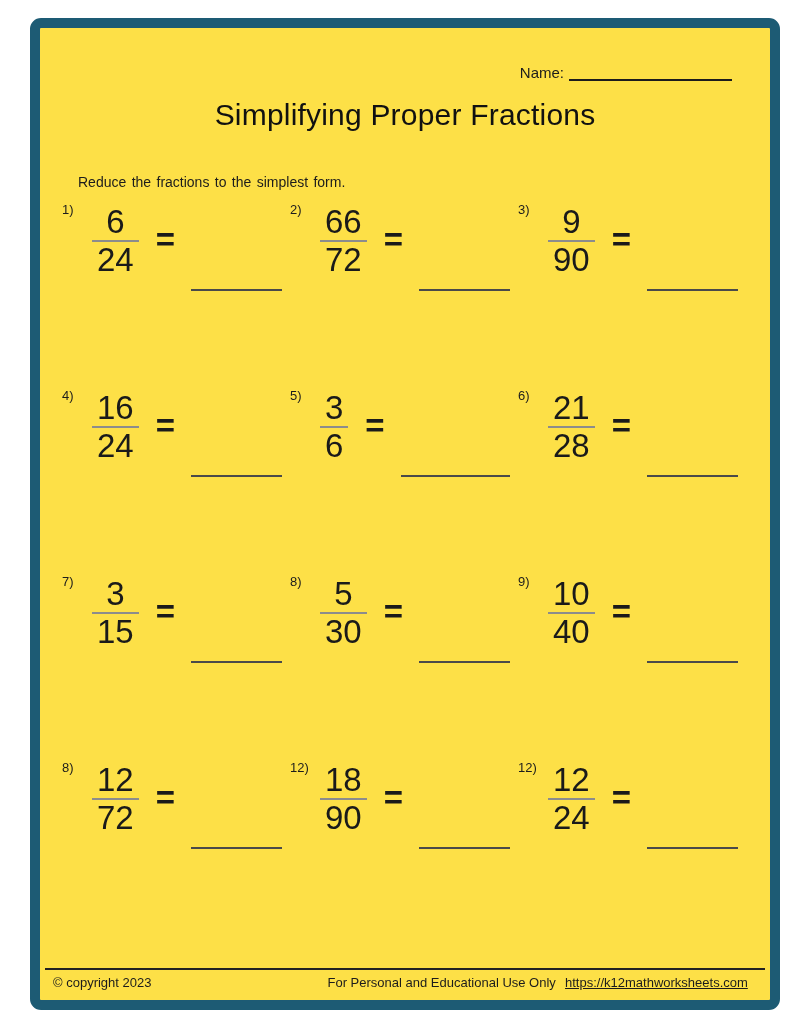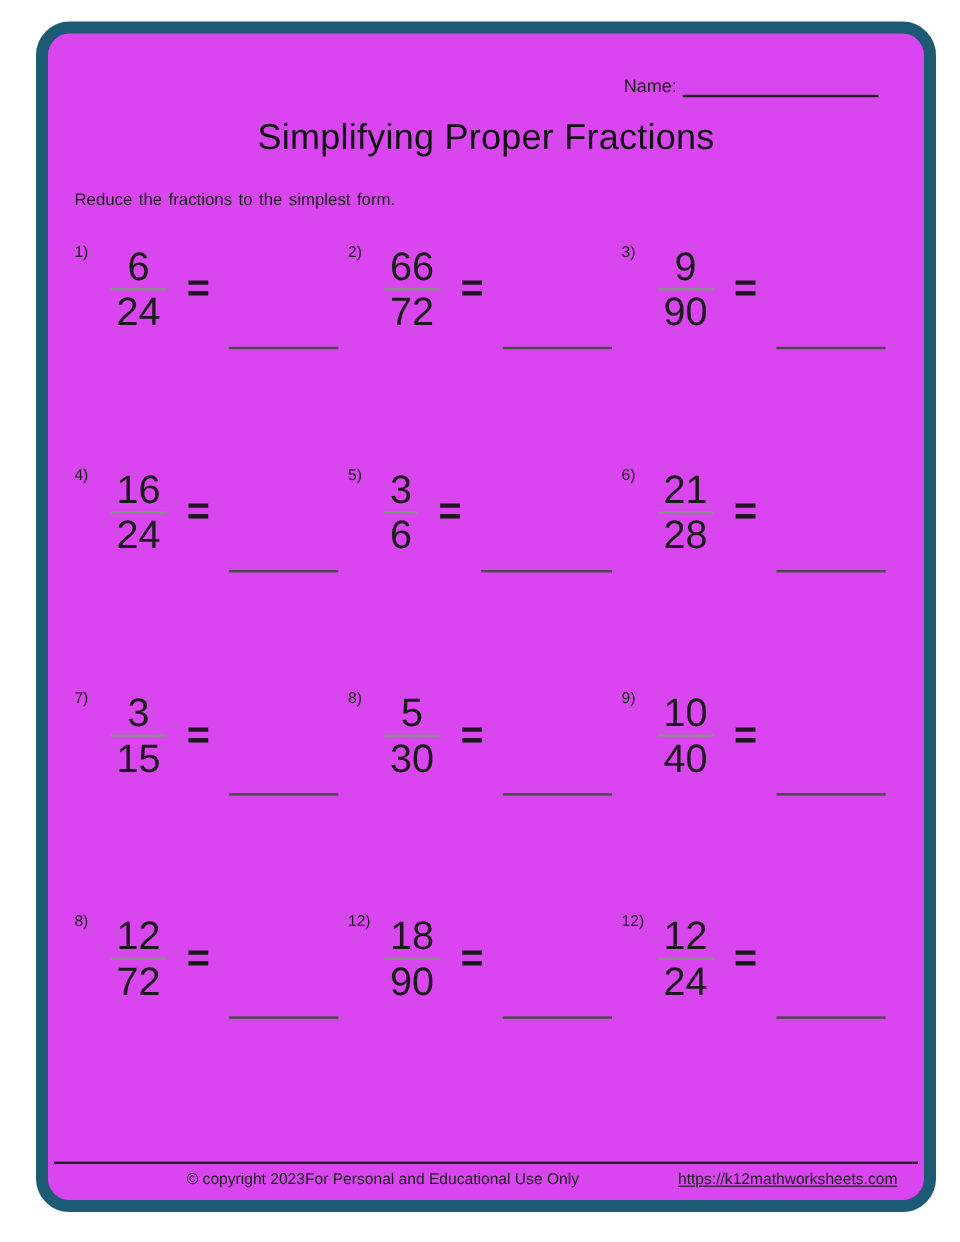--- a/index.html
+++ b/index.html
@@ -13,23 +13,23 @@
     position: relative;
     overflow: hidden;
   }
 
   .sheet {
     position: absolute;
     left: 30px;
     top: 18px;
     width: 730px;
     height: 972px;
-    background: #d946ef;
+    background: #fde047;
     border: 10px solid #1d5b74;
-    border-radius: 28px;
+    border-radius: 11px;
   }
 
   
   .name-row {
     position: absolute;
     top: 36px;
     right: 38px;
     display: flex;
     align-items: flex-end;
     font-size: 15px;
@@ -55,21 +55,21 @@
     font-weight: normal;
     letter-spacing: 0.2px;
     color: #111111;
   }
 
   
   .instruction {
     position: absolute;
     top: 130px;
     left: 22px;
-    margin: 0;
+    margin: 16px;
     font-size: 14px;
     word-spacing: 1.5px;
     color: #1c1c1c;
   }
 
   
   .grid {
     position: absolute;
     top: 174px;
     left: 22px;
@@ -133,22 +133,22 @@
     left: 5px;
     right: 5px;
     bottom: 10px;
     border-top: 2px solid #222222;
     padding-top: 5px;
     display: flex;
     align-items: baseline;
     font-size: 13px;
     color: #1c1c1c;
   }
-  .footer .f-left  { flex: 1; text-align: right;  padding-left: 8px;  white-space: nowrap; }
-  .footer .f-mid   { flex: 1.5; text-align: left; white-space: nowrap; }
+  .footer .f-left  { flex: 1; text-align: left;  padding-left: 8px;  white-space: nowrap; }
+  .footer .f-mid   { flex: 1.5; text-align: right; white-space: nowrap; }
   .footer .f-right { flex: 1; text-align: center; padding-right: 8px; white-space: nowrap; text-decoration: underline; }
 </style>
 </head>
 <body>
 
 <div class="sheet">
 
   <div class="name-row">
     <span>Name:</span>
     <span class="name-line"></span>

